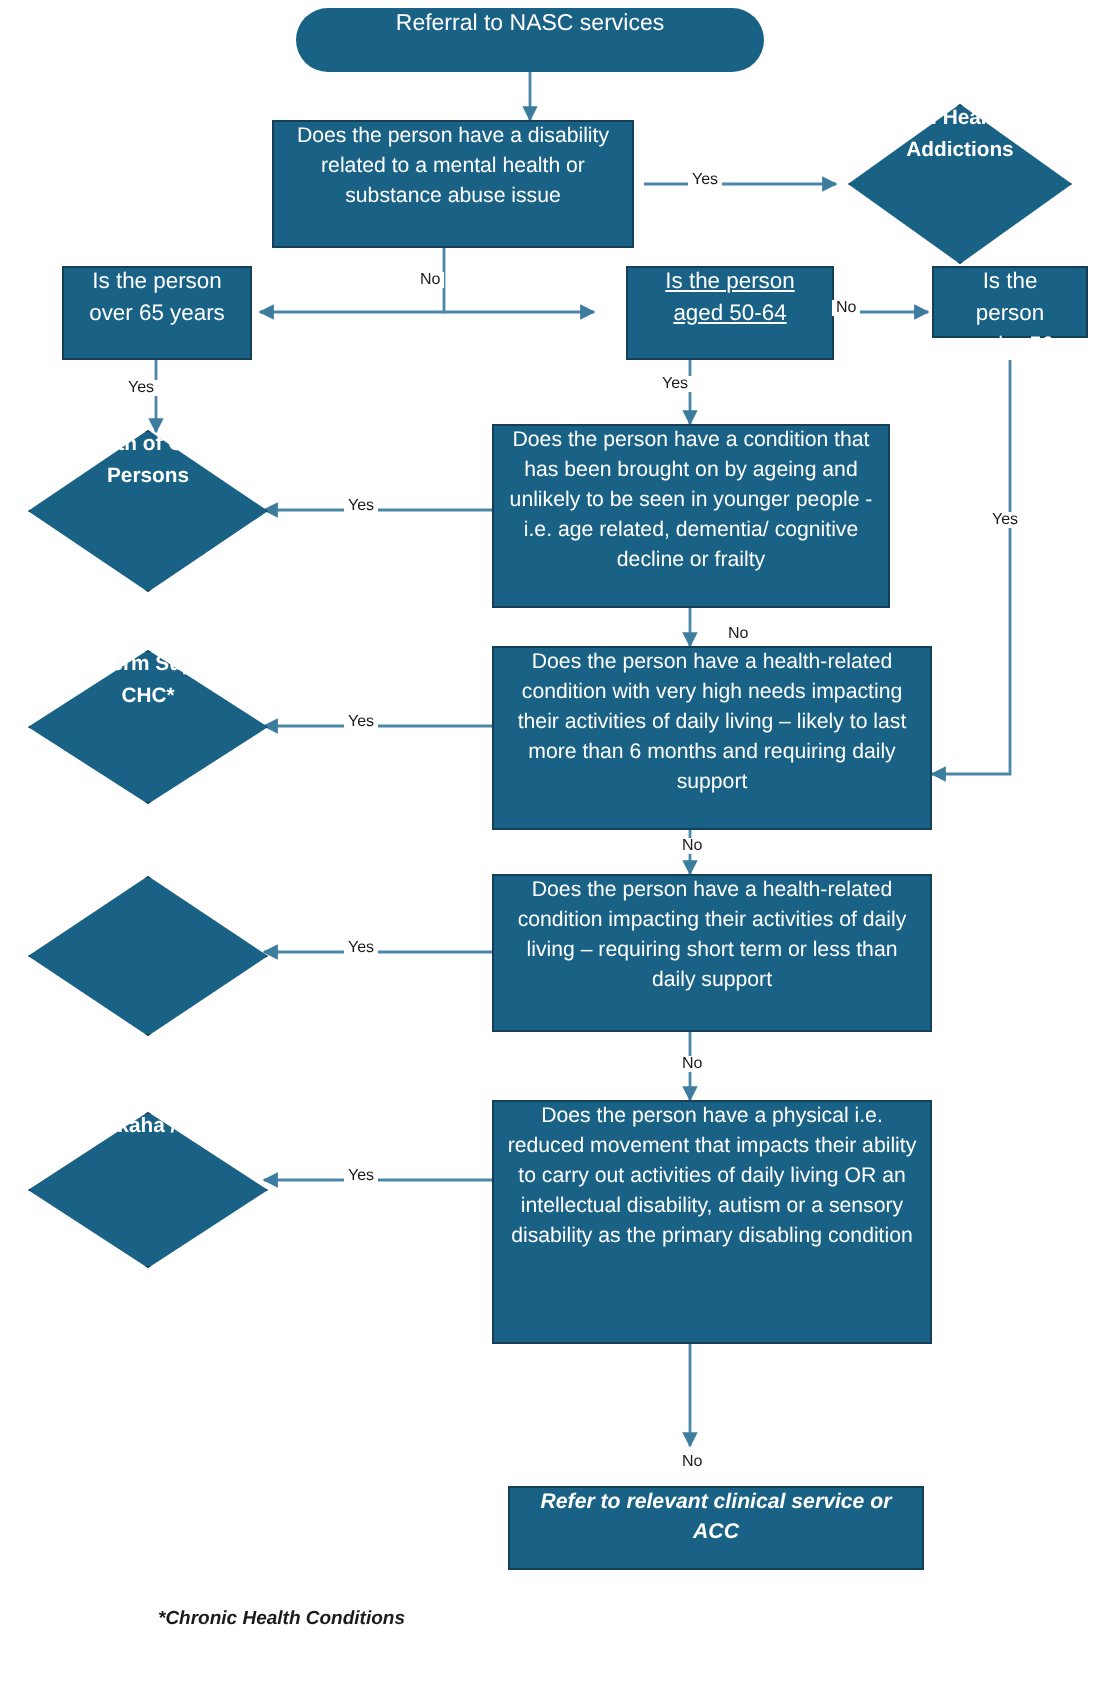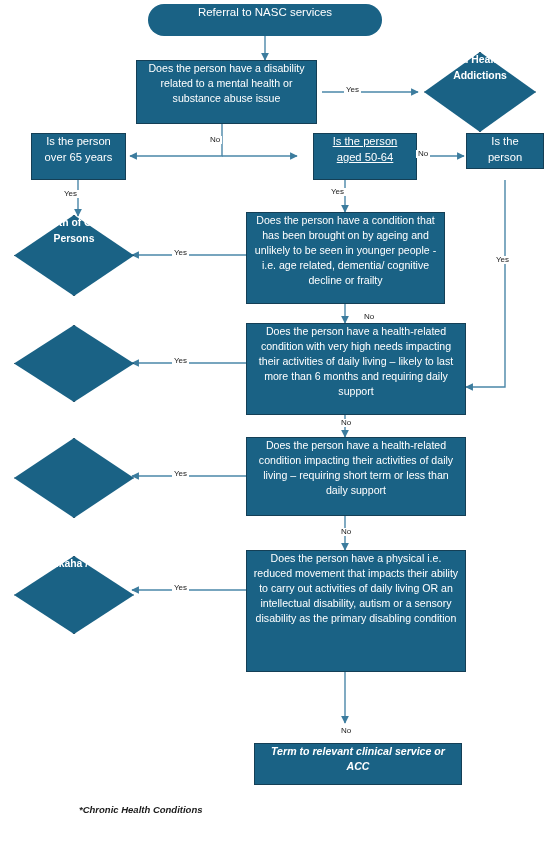--- a/index.html
+++ b/index.html
@@ -177,20 +177,21 @@
     <span class="diamond-shape"></span>
     <span class="node-text">Health of Older Persons</span>
   </div>
 
   <div class="node n-process" style="left:246px; top:212px; width:199px; height:92px;">
     <span class="node-text">Does the person have a condition that has been brought on by ageing and unlikely to be seen in younger people - i.e. age related, dementia/ cognitive decline or frailty</span>
   </div>
 
   <div class="node n-decision" style="left:14px; top:325px; width:120px; height:77px;">
     <span class="diamond-shape"></span>
+    <span class="node-text">Long Term Support – CHC*</span>
   </div>
 
   <div class="node n-process" style="left:246px; top:323px; width:220px; height:92px;">
     <span class="node-text">Does the person have a health-related condition with very high needs impacting their activities of daily living – likely to last more than 6 months and requiring daily support</span>
   </div>
 
   <div class="node n-decision" style="left:14px; top:438px; width:120px; height:80px;">
     <span class="diamond-shape"></span>
   </div>
 
@@ -201,21 +202,21 @@
   <div class="node n-decision" style="left:14px; top:556px; width:120px; height:78px;">
     <span class="diamond-shape"></span>
     <span class="node-text">Whaikaha / MSD</span>
   </div>
 
   <div class="node n-process" style="left:246px; top:550px; width:220px; height:122px;">
     <span class="node-text">Does the person have a physical i.e. reduced movement that impacts their ability to carry out activities of daily living OR an intellectual disability, autism or a sensory disability as the primary disabling condition</span>
   </div>
 
   <div class="node n-outcome" style="left:254px; top:743px; width:208px; height:42px;">
-    <span class="node-text">Term to relevant clinical service or ACC</span>
+    <span class="node-text">Refer to relevant clinical service or ACC</span>
   </div>
 
   <div class="edge-label" style="left:344px; top:86px;">Yes</div>
 
   <div class="edge-label" style="left:208px; top:136px;">No</div>
 
   <div class="edge-label" style="left:416px; top:150px;">No</div>
 
   <div class="edge-label" style="left:62px; top:190px;">Yes</div>
 

